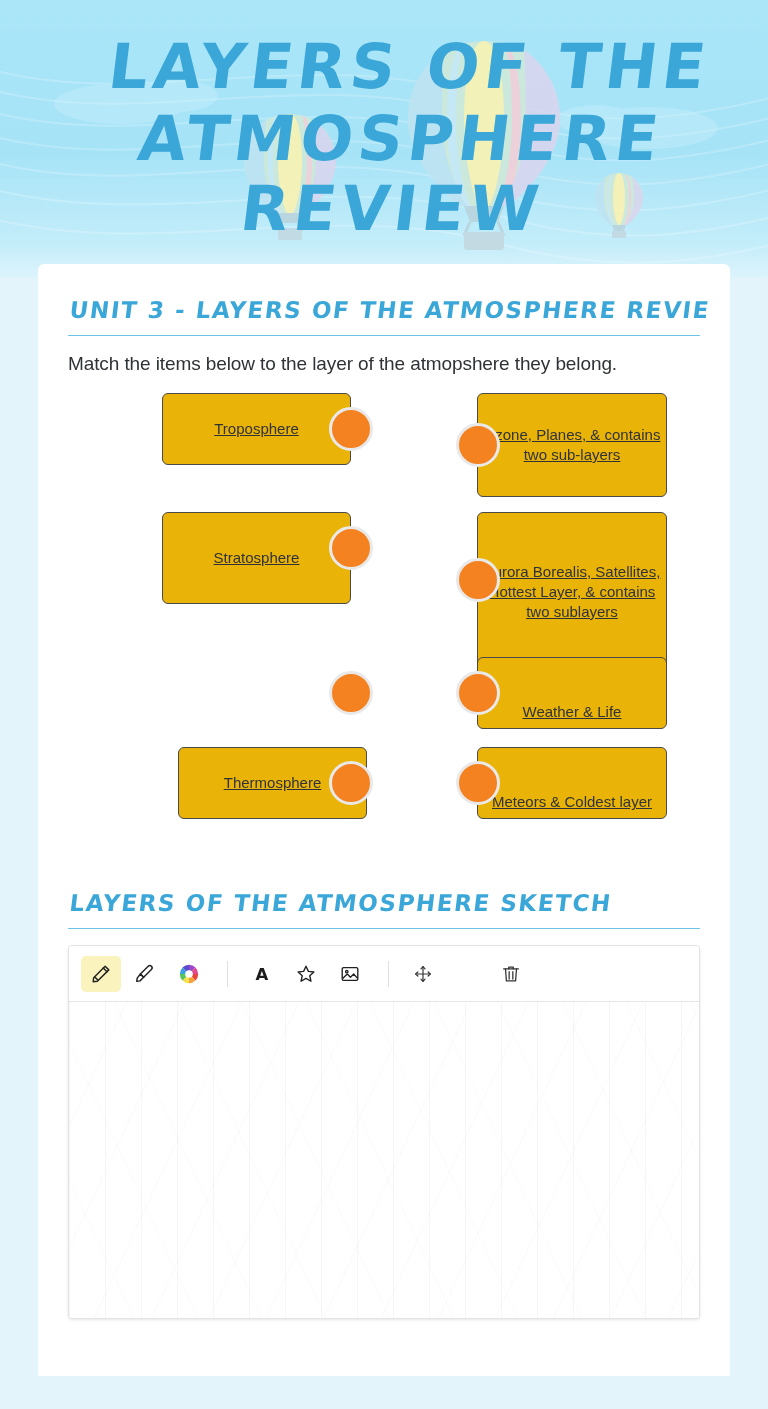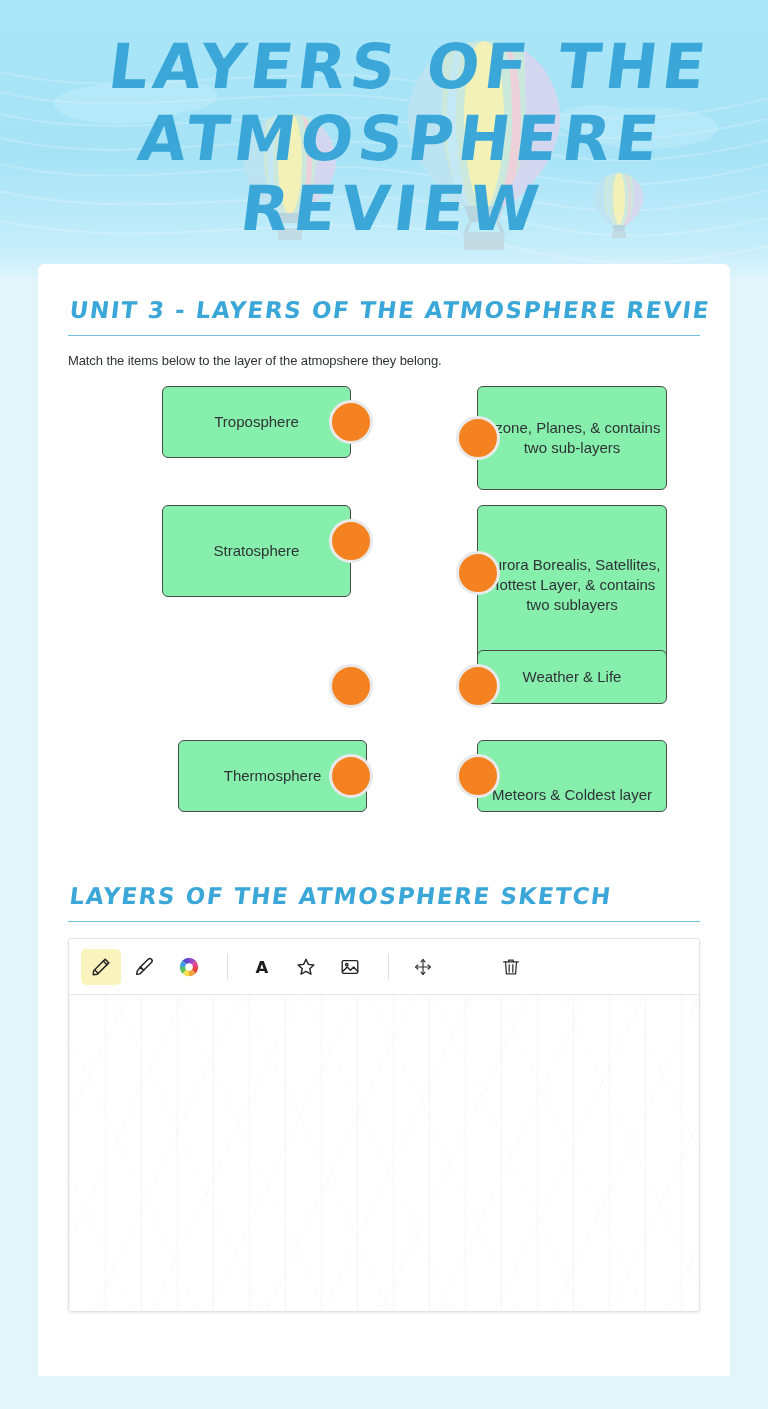--- a/index.html
+++ b/index.html
@@ -63,42 +63,43 @@
     margin-top: 28px;
     line-height: 0;
   }
   .section-rule {
     height: 1px;
     background: #56b9dd;
     margin-top: 9px;
     opacity: .85;
   }
   .prompt {
-    font-size: 13px;
+    font-size: 19px;
     color: #2f3337;
     margin-top: 17px;
     letter-spacing: -.1px;
   }
 
   
   .match-area { position: relative; margin-top: 18px; height: 436px; }
 
   .m-box {
     position: absolute;
     border: 1px solid #4a4a4a;
     border-radius: 6px;
-    background: #86efac;
+    background: #eab308;
     display: flex;
     align-items: center;
     justify-content: center;
     text-align: center;
     font-size: 15px;
     color: #2f3337;
     line-height: 1.32;
     padding: 6px 0;
+    text-decoration: underline;
   }
   .m-left  { left: 94px;  width: 189px; }
   .m-right { left: 409px; width: 190px; }
 
   .dot {
     position: absolute;
     width: 44px;
     height: 44px;
     border-radius: 50%;
     background: #f58220;
@@ -265,21 +266,21 @@
       <div class="m-box m-right" style="top:0px;   height:104px;">
         <span>Ozone, Planes, &amp; contains two sub-layers</span>
       </div>
       <div class="dot" style="left:388px; top:30px;"></div>
 
       <div class="m-box m-right" style="top:119px; height:160px;">
         <span>Aurora Borealis, Satellites, Hottest Layer, &amp; contains two sublayers</span>
       </div>
       <div class="dot" style="left:388px; top:165px;"></div>
 
-      <div class="m-box m-right" style="top:264px; height:54px;">
+      <div class="m-box m-right" style="top:264px; height:72px;align-items:flex-end;">
         <span>Weather &amp; Life</span>
       </div>
       <div class="dot" style="left:388px; top:278px;"></div>
 
       <div class="m-box m-right" style="top:354px; height:72px;align-items:flex-end;">
         <span>Meteors &amp; Coldest layer</span>
       </div>
       <div class="dot" style="left:388px; top:368px;"></div>
     </div>
 

